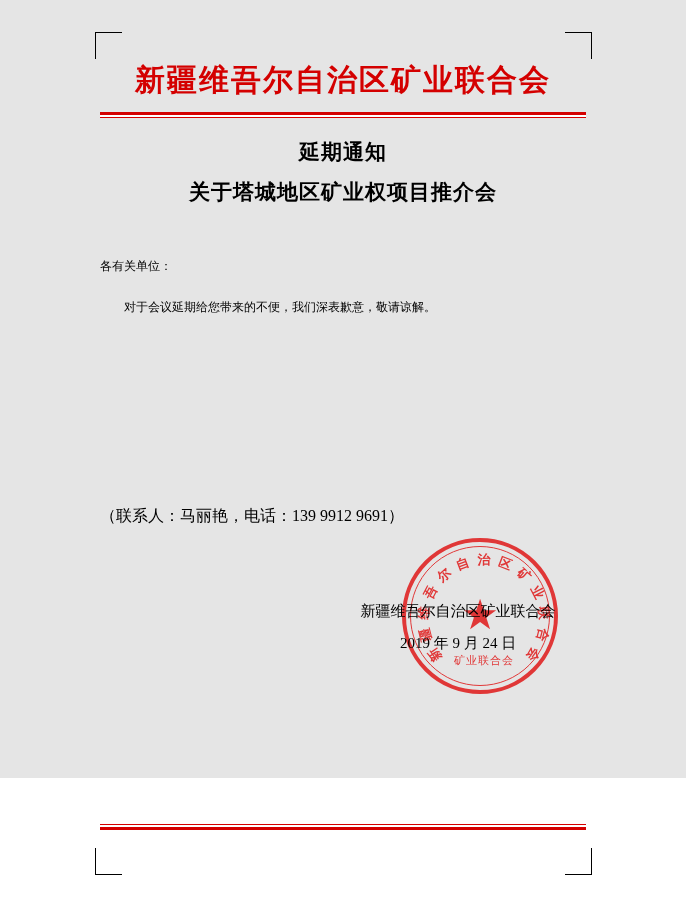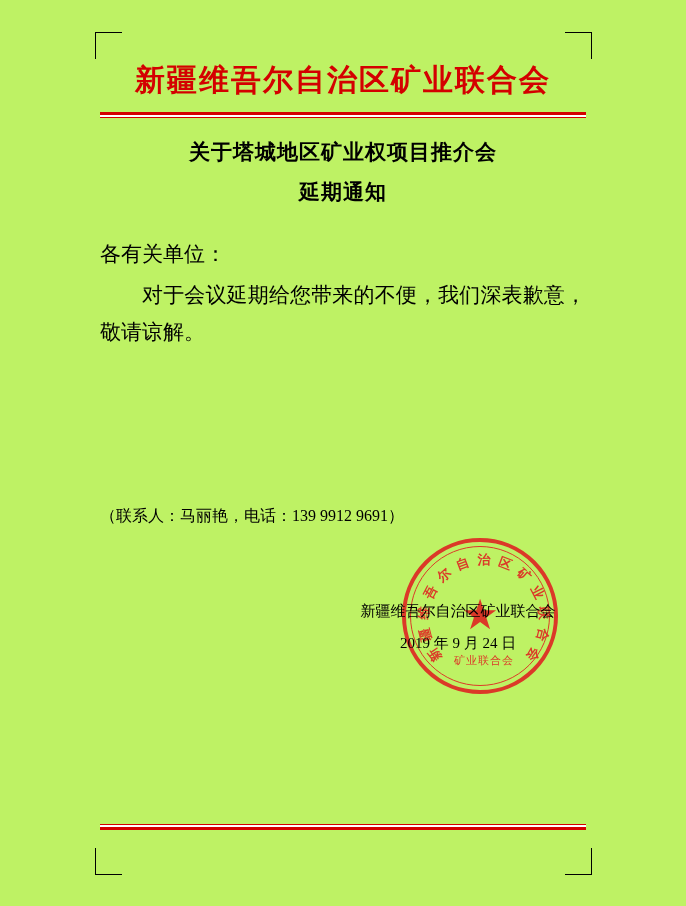--- a/index.html
+++ b/index.html
@@ -12,22 +12,22 @@
     height: 906px;
     font-family: "Liberation Serif", serif;
     position: relative;
     overflow: hidden;
   }
 
   #page {
     position: absolute;
     left: 0; top: 0;
     width: 686px;
-    height: 906px;
-    background: #bef264;
+    height: 778px;
+    background: #e5e5e5;
   }
 
   
   .crop {
     position: absolute;
     border-color: #000;
     border-style: solid;
     border-width: 0;
     width: 26px;
     height: 26px;
@@ -82,23 +82,23 @@
     font-weight: bold;
     line-height: 40px;
     letter-spacing: 1px;
     color: #000;
   }
 
   
   .body-wrap {
     position: absolute;
     left: 100px;
-    top: 236px;
+    top: 248px;
     width: 486px;
-    font-size: 21px;
+    font-size: 12px;
     line-height: 37px;
     color: #000;
     text-align: justify;
   }
   .p-salutation { margin: 0 0 4px 0; }
   .p-indent { margin: 0; text-indent: 2em; }
   .p-contact {
     position: absolute;
     left: 100px;
     top: 506px;
@@ -191,22 +191,22 @@
 
   <div class="letterhead">新疆维吾尔自治区矿业联合会</div>
 
   <div class="rule-double rule-top">
     <div class="thick"></div>
     <div class="gap"></div>
     <div class="thin"></div>
   </div>
 
   <div class="doc-title">
+    <div>延期通知</div>
     <div>关于塔城地区矿业权项目推介会</div>
-    <div>延期通知</div>
   </div>
 
   <div class="body-wrap">
     <p class="p-salutation">各有关单位：</p>
     <p class="p-indent">对于会议延期给您带来的不便，我们深表歉意，敬请谅解。</p>
   </div>
 
   <div class="p-contact">（联系人：马丽艳，电话：139 9912 9691）</div>
 
   <div class="seal">

